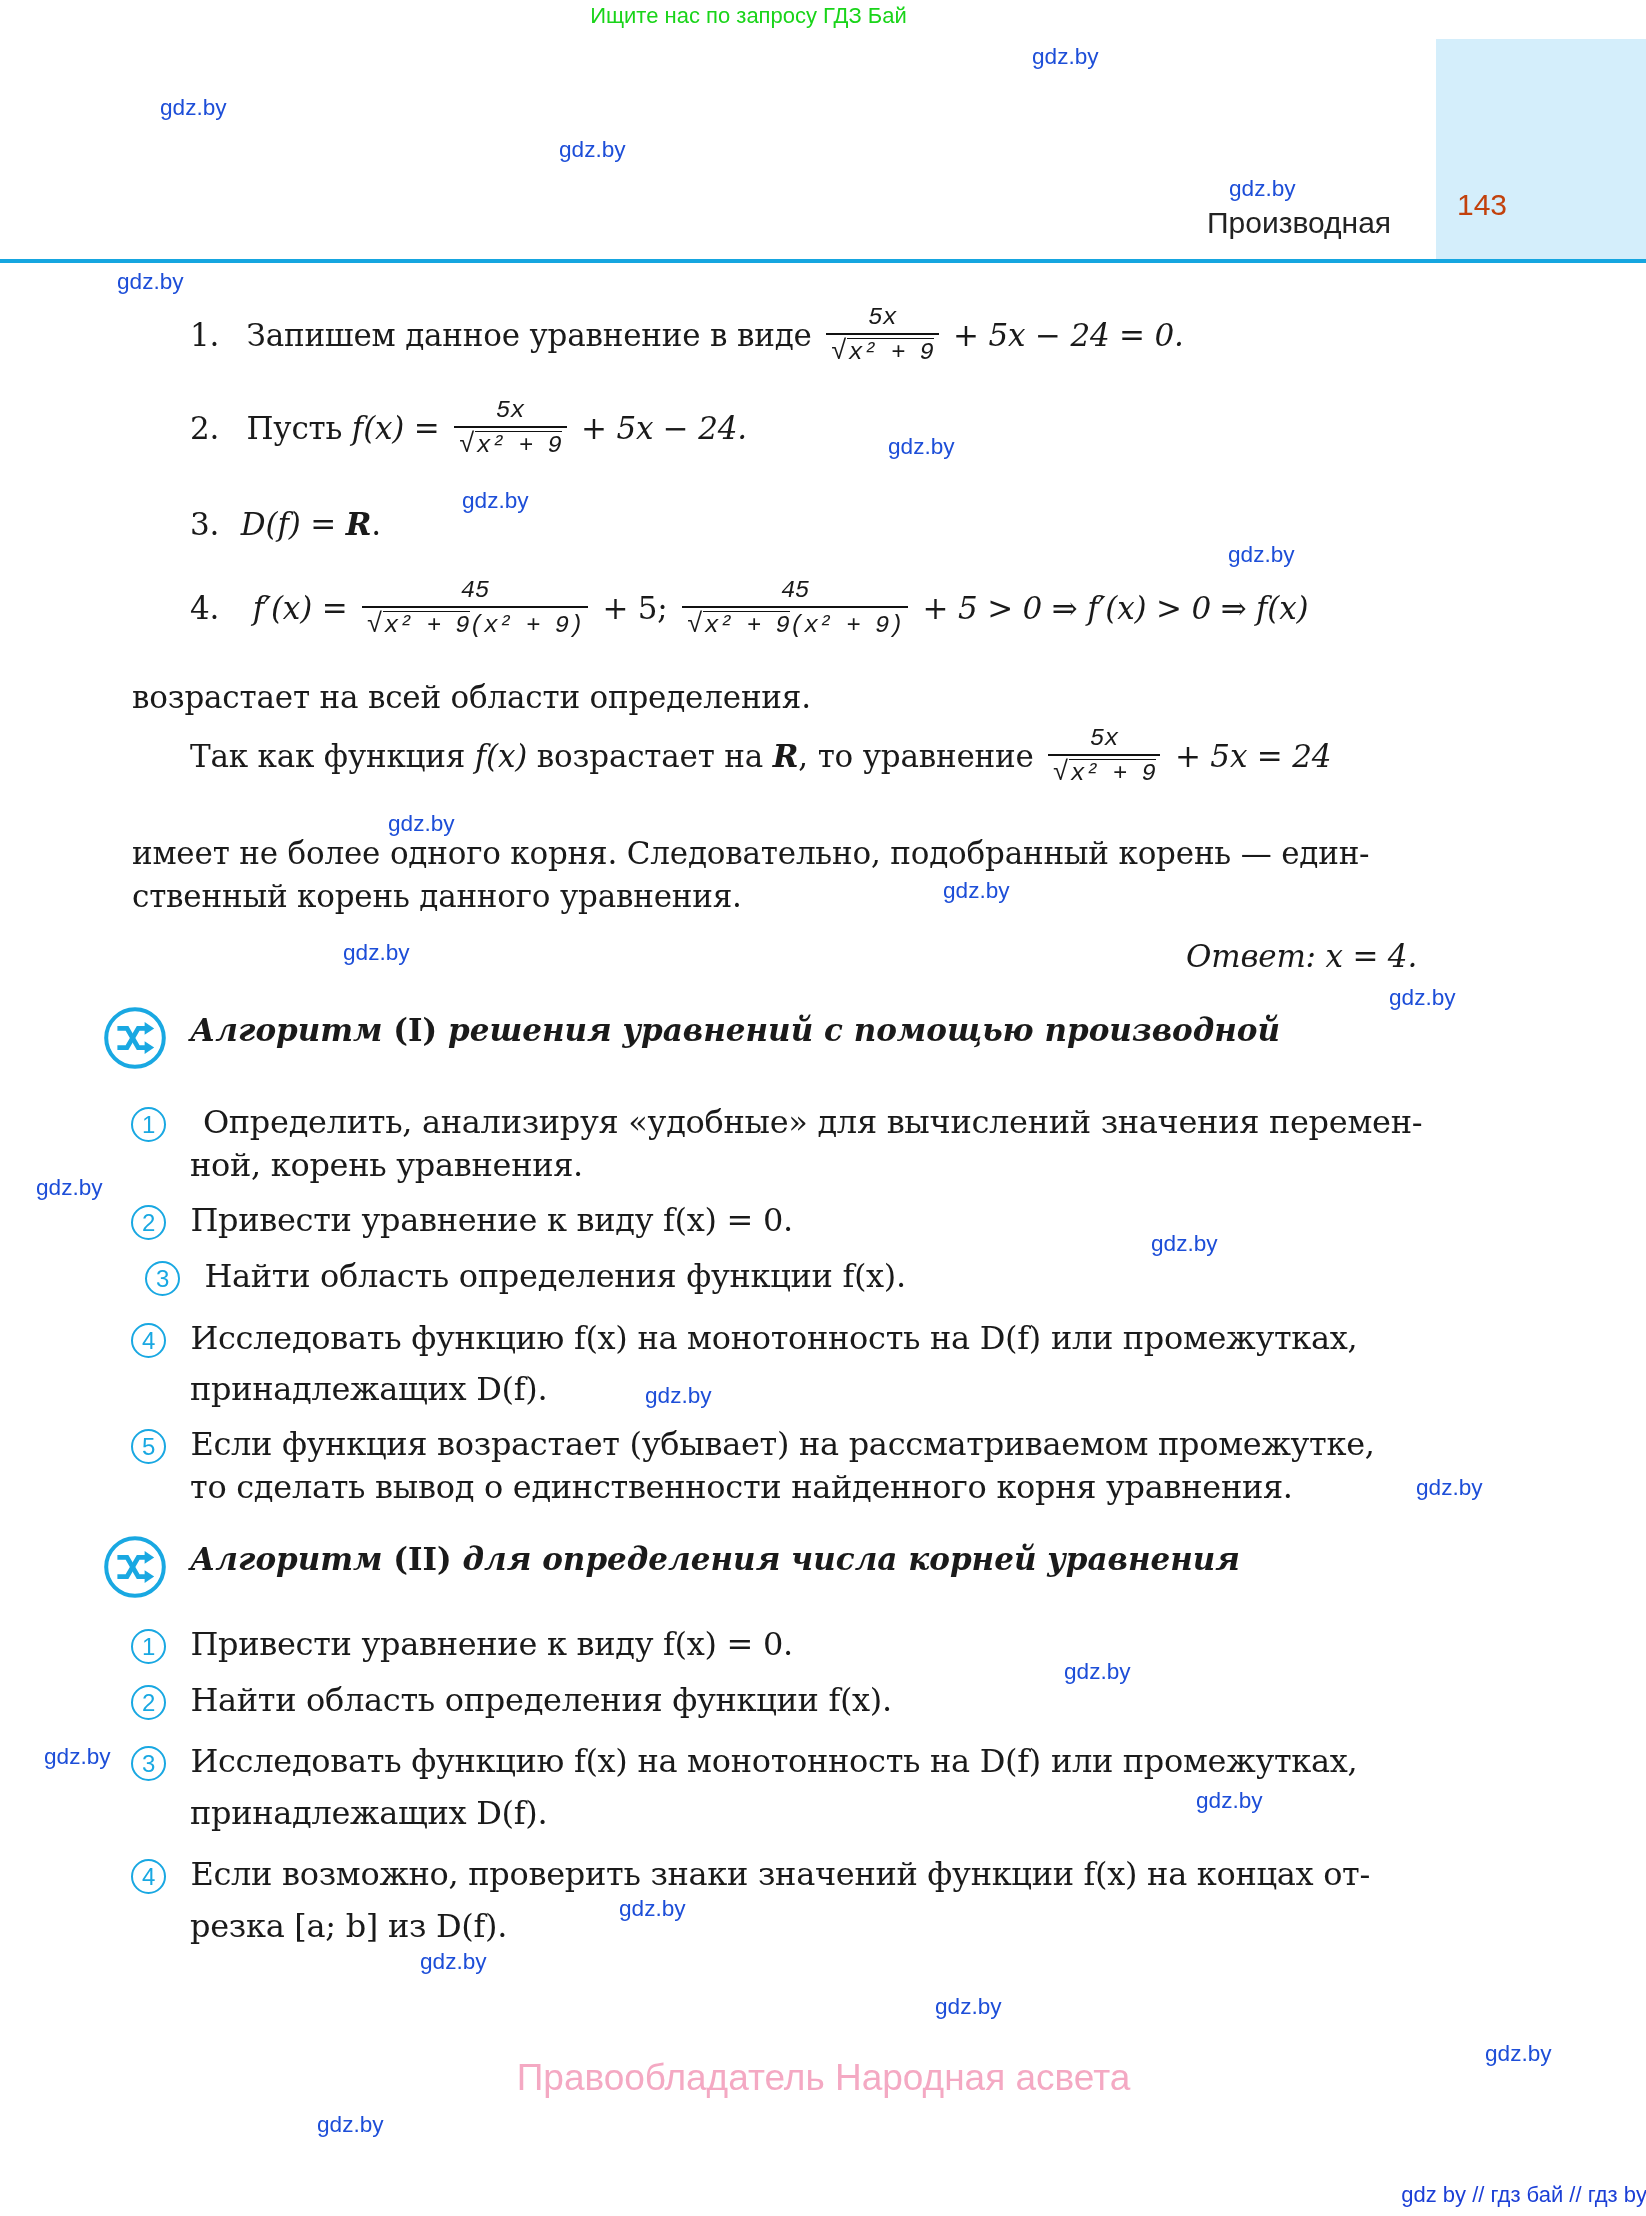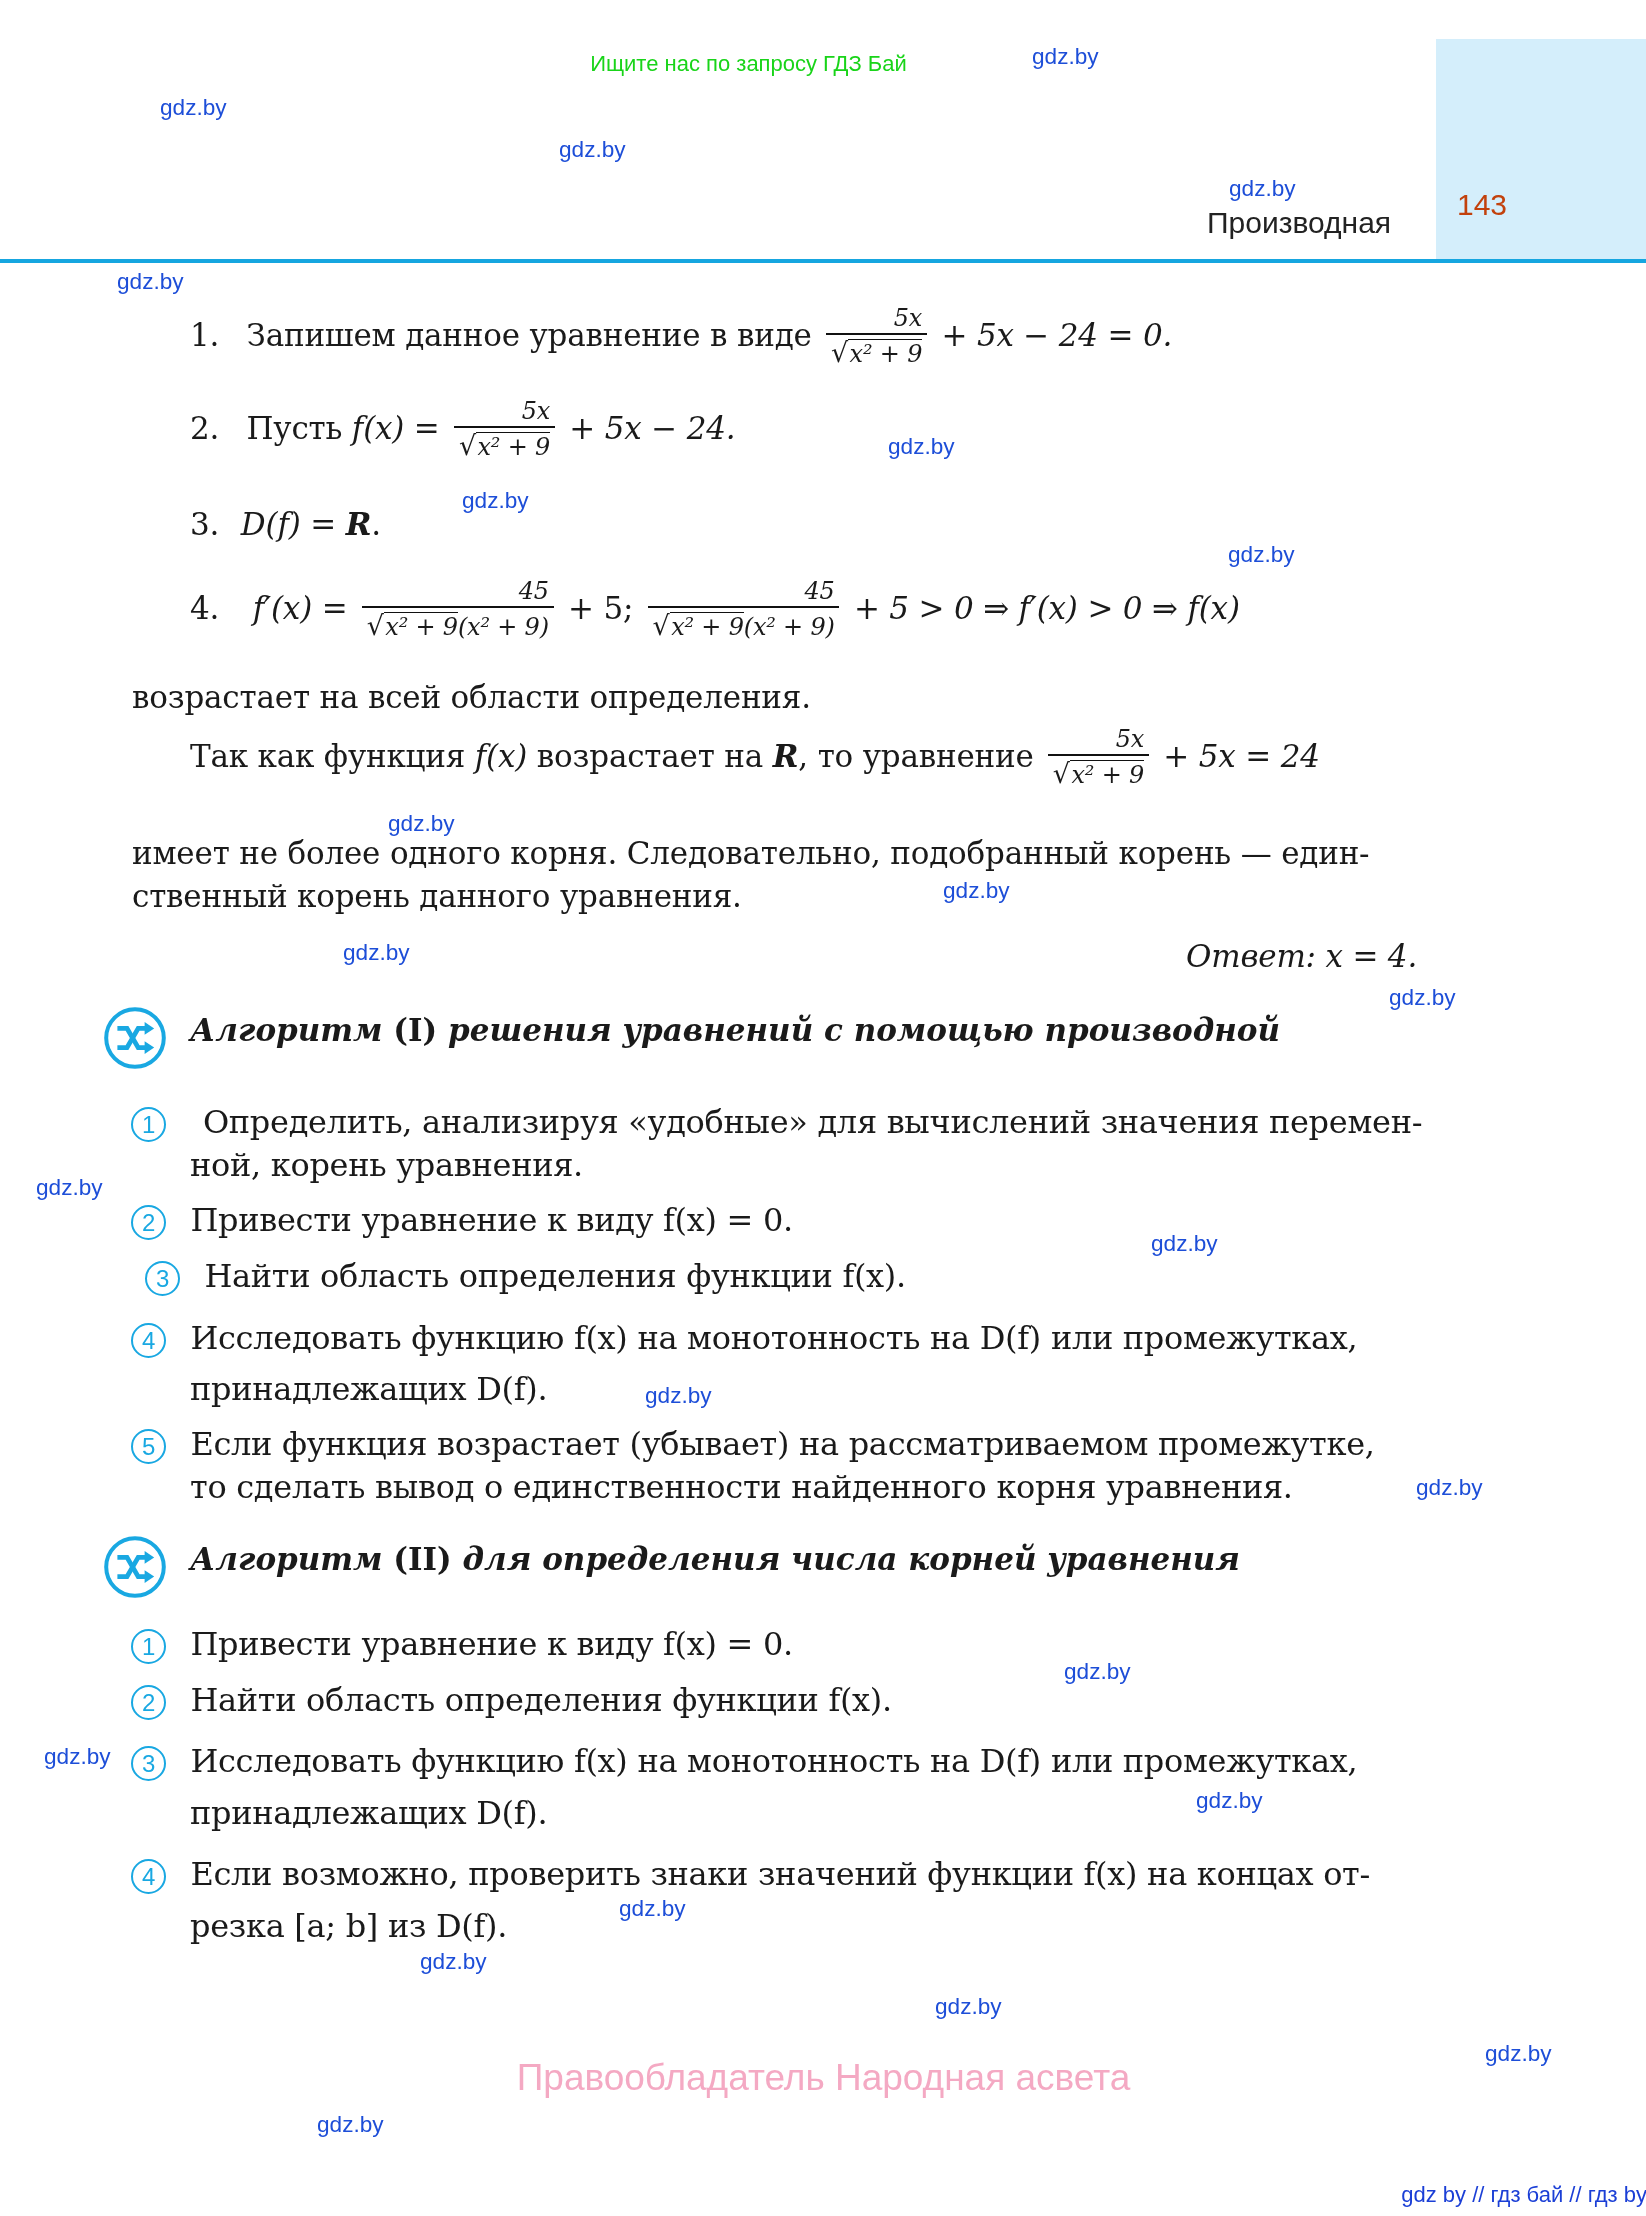--- a/index.html
+++ b/index.html
@@ -3,30 +3,30 @@
 <meta charset="utf-8">
 <style>
   html, body { margin: 0; padding: 0; }
   body {
     width: 1647px; height: 2216px; position: relative; overflow: hidden;
     background: #ffffff; color: #1a1a1a;
     font-family: "DejaVu Serif", "Liberation Serif", serif;
   }
   .abs { position: absolute; white-space: nowrap; }
   .sans { font-family: "Liberation Sans", "DejaVu Sans", sans-serif; }
-  .top-banner { left: 0; width: 1497px; top: 3.2px; text-align: center; font-size: 22px; color: #19d419; margin-top: 48px; }
+  .top-banner { left: 0; width: 1497px; top: 3.2px; text-align: center; font-size: 22px; color: #19d419; }
   .tab-band { left: 1436px; top: 39px; width: 210px; height: 220px; background: #d4eefb; }
   .header-rule { left: 0; top: 259px; width: 1647px; height: 4px; background: #16a6e0; }
   .running-title { left: 1207px; top: 206px; font-size: 30px; color: #222; }
   .page-number { left: 1457px; top: 188px; font-size: 30px; color: #c2410c; }
   .wm { font-size: 22.6px; color: #1d4ed8; }
   .body-text { font-size: 31px; letter-spacing: -0.2px; }
   .it { font-style: italic; }
   .b { font-weight: bold; }
-  .frac { display: inline-block; vertical-align: middle; text-align: right; margin: 0 4.8px; }
+  .frac { display: inline-block; vertical-align: middle; text-align: center; margin: 0 4.8px; font-family: Liberation Mono, monospace; }
   .frac .num { display: block; font-size: 24px; padding: 0 4.8px; border-bottom: 2.4px solid #111; line-height: 1.2; }
   .frac .den { display: block; font-size: 24px; padding: 1.6px 4.8px 0 4.8px; line-height: 1.25; }
   .sqrt { border-top: 1.6px solid #111; padding-left: 1.6px; }
   .sqrt-sign { font-size: 27px; }
   .algo-icon { width: 64px; height: 64px; }
   .algo-title { font-size: 31px; font-style: italic; font-weight: bold; }
   .circ { display: inline-block; width: 31px; height: 31px; border: 2.4px solid #19a8e2; border-radius: 50%;
           color: #19a8e2; font-family: "Liberation Sans", sans-serif; font-size: 24px; line-height: 31px;
           text-align: center; box-sizing: content-box; }
   .step-text { font-size: 32px; letter-spacing: -0.3px; }

